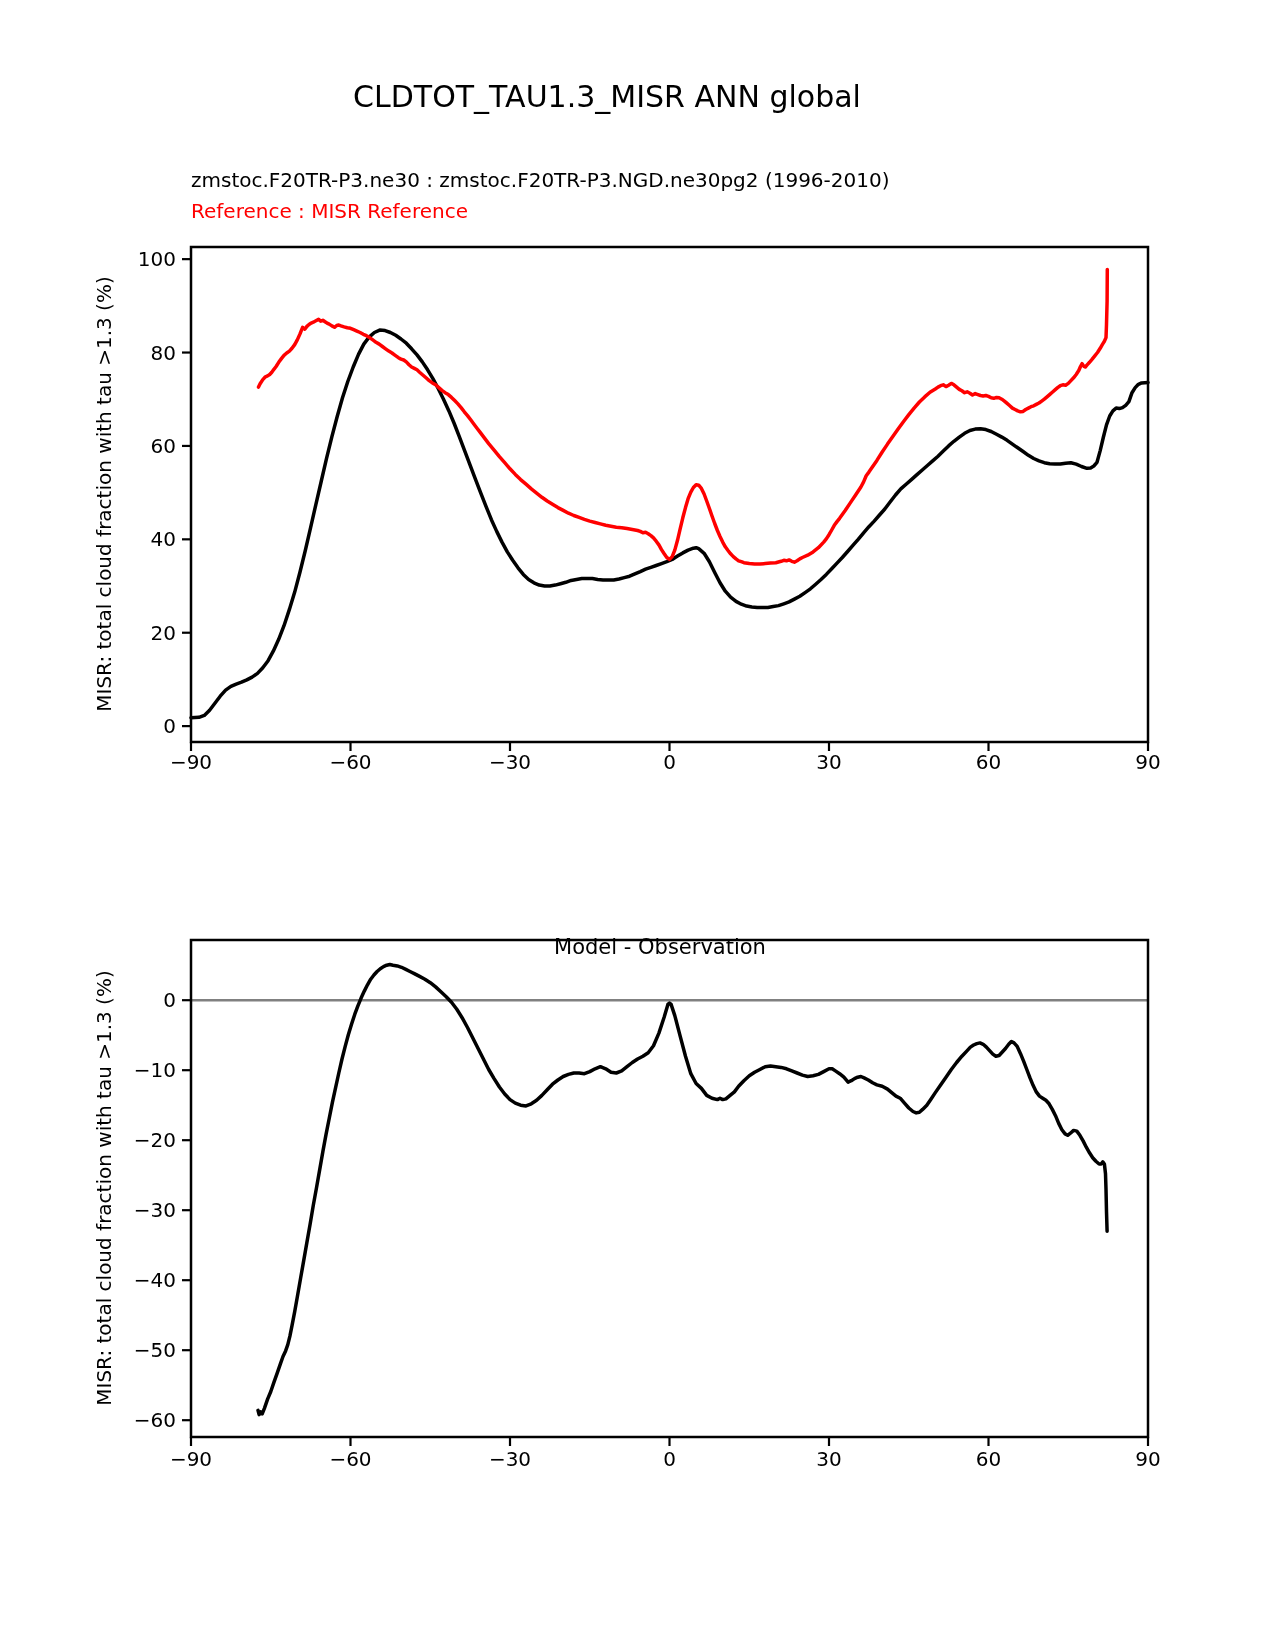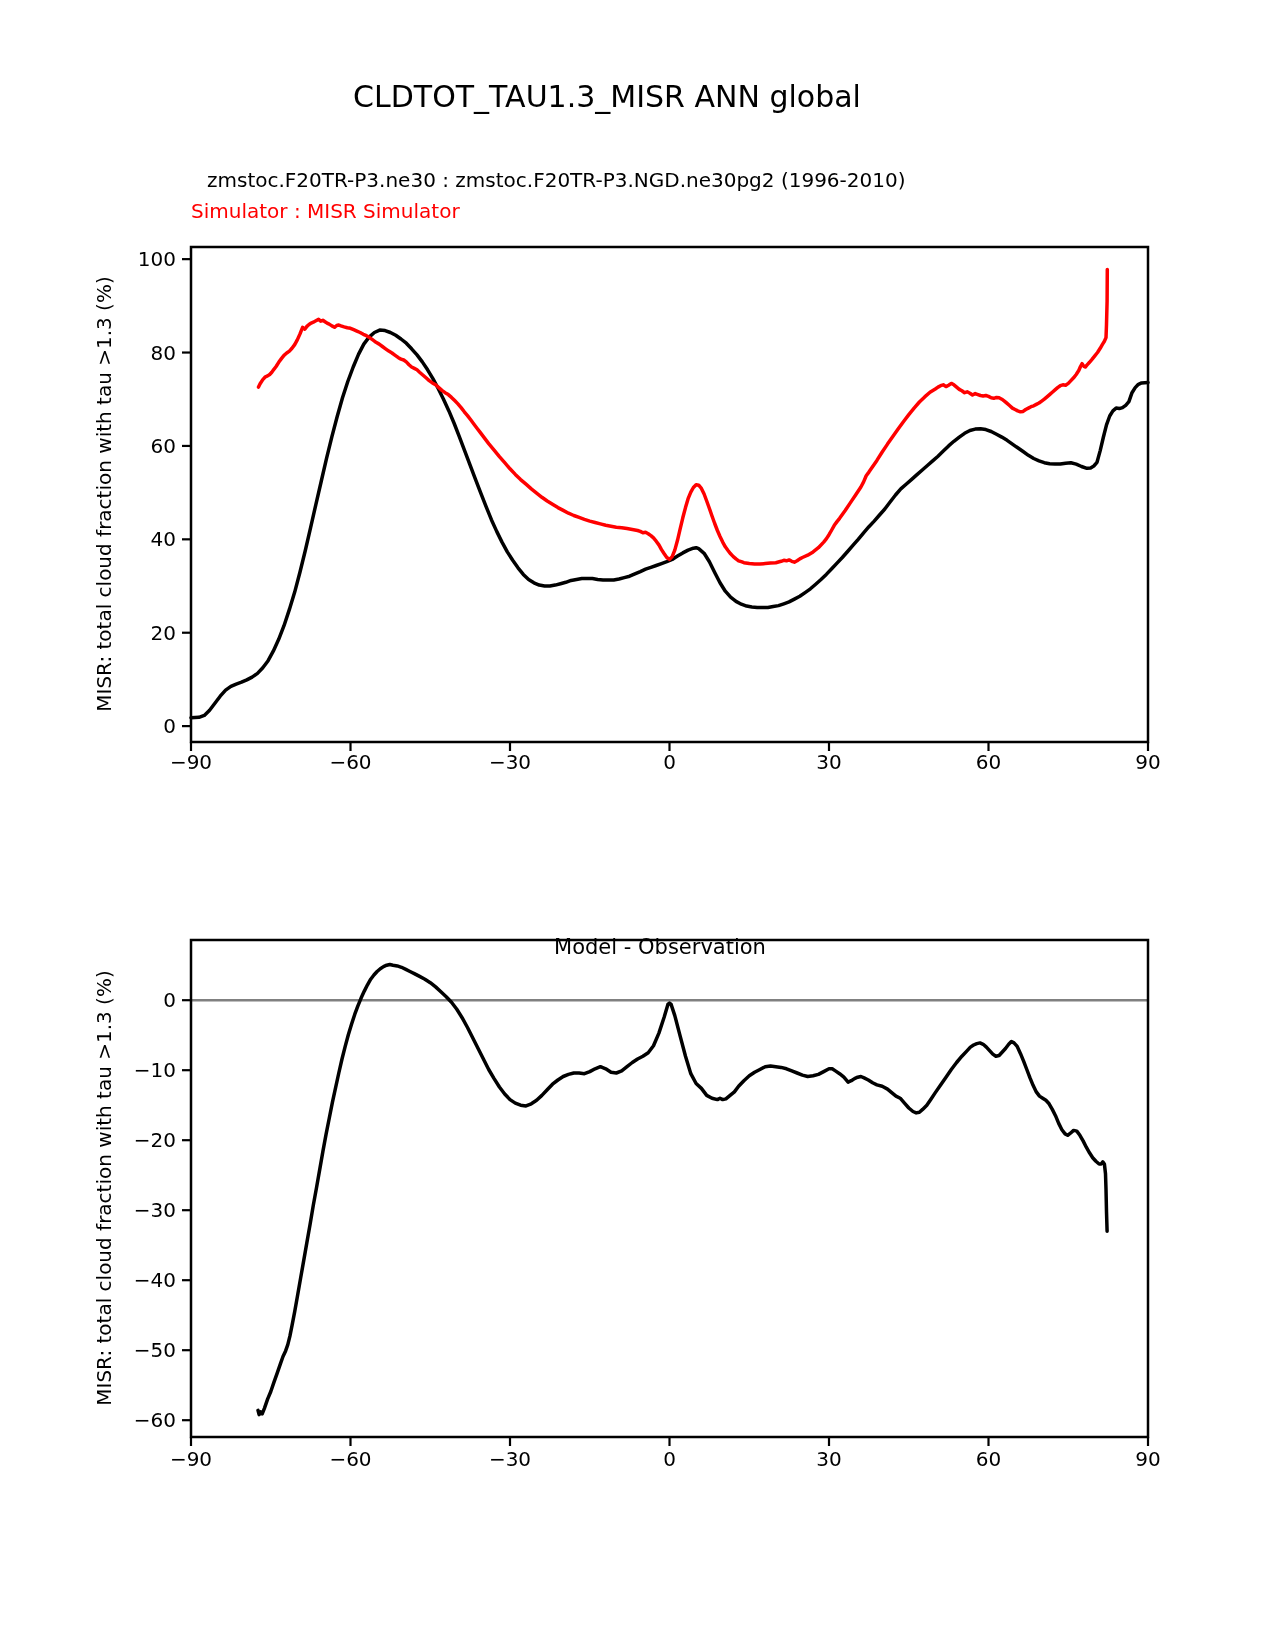--- a/index.html
+++ b/index.html
@@ -1,34 +1,34 @@
 <!DOCTYPE html>
 <html><head>
 <meta charset="utf-8">
 <style>
   html,body{margin:0;padding:0;background:#ffffff;}
   body{width:1275px;height:1650px;position:relative;font-family:"DejaVu Sans","Liberation Sans",sans-serif;color:#000;}
   .figure{position:absolute;inset:0;text-align:center;}
   .suptitle{position:absolute;top:79px;left:607px;transform:translateX(-50%);font-size:30px;white-space:nowrap;}
-  .case-label{position:absolute;top:168px;left:207px;font-size:20px;white-space:nowrap;color:#000;}
+  .case-label{position:absolute;top:168px;left:191px;font-size:20px;white-space:nowrap;color:#000;}
   .ref-label{position:absolute;top:199px;left:191px;font-size:20px;white-space:nowrap;color:#ff0000;}
   .ylabel{position:absolute;font-size:20px;white-space:nowrap;transform:translate(-50%,-50%) rotate(-90deg);}
   .ylabel.top{left:104px;top:494px;}
   .ylabel.bottom{left:104px;top:1188px;}
   .ax-title{position:absolute;top:903px;left:660px;transform:translateX(-50%);font-size:21px;white-space:nowrap;margin-top:32px;}
   svg{position:absolute;left:0;top:0;}
   svg text{font-family:"DejaVu Sans","Liberation Sans",sans-serif;font-size:20px;fill:#000;}
 </style>
 </head>
 <body>
 
 <div class="figure">
   <div class="suptitle">CLDTOT_TAU1.3_MISR ANN global</div>
   <div class="case-label">zmstoc.F20TR-P3.ne30 : zmstoc.F20TR-P3.NGD.ne30pg2 (1996-2010)</div>
-  <div class="ref-label">Simulator : MISR Simulator</div>
+  <div class="ref-label">Reference : MISR Reference</div>
   <div class="ylabel top">MISR: total cloud fraction with tau &gt;1.3 (%)</div>
   <div class="ylabel bottom">MISR: total cloud fraction with tau &gt;1.3 (%)</div>
   <div class="ax-title">Model - Observation</div>
   <svg id="fig" width="1275" height="1650" viewBox="0 0 1275 1650">
       <line x1="191" x2="191" y1="742" y2="751" stroke="#000" stroke-width="2.2"></line>
       <text x="191" y="769" text-anchor="middle">−90</text>
       <line x1="350.5" x2="350.5" y1="742" y2="751" stroke="#000" stroke-width="2.2"></line>
       <text x="350.5" y="769" text-anchor="middle">−60</text>
       <line x1="510" x2="510" y1="742" y2="751" stroke="#000" stroke-width="2.2"></line>
       <text x="510" y="769" text-anchor="middle">−30</text>

